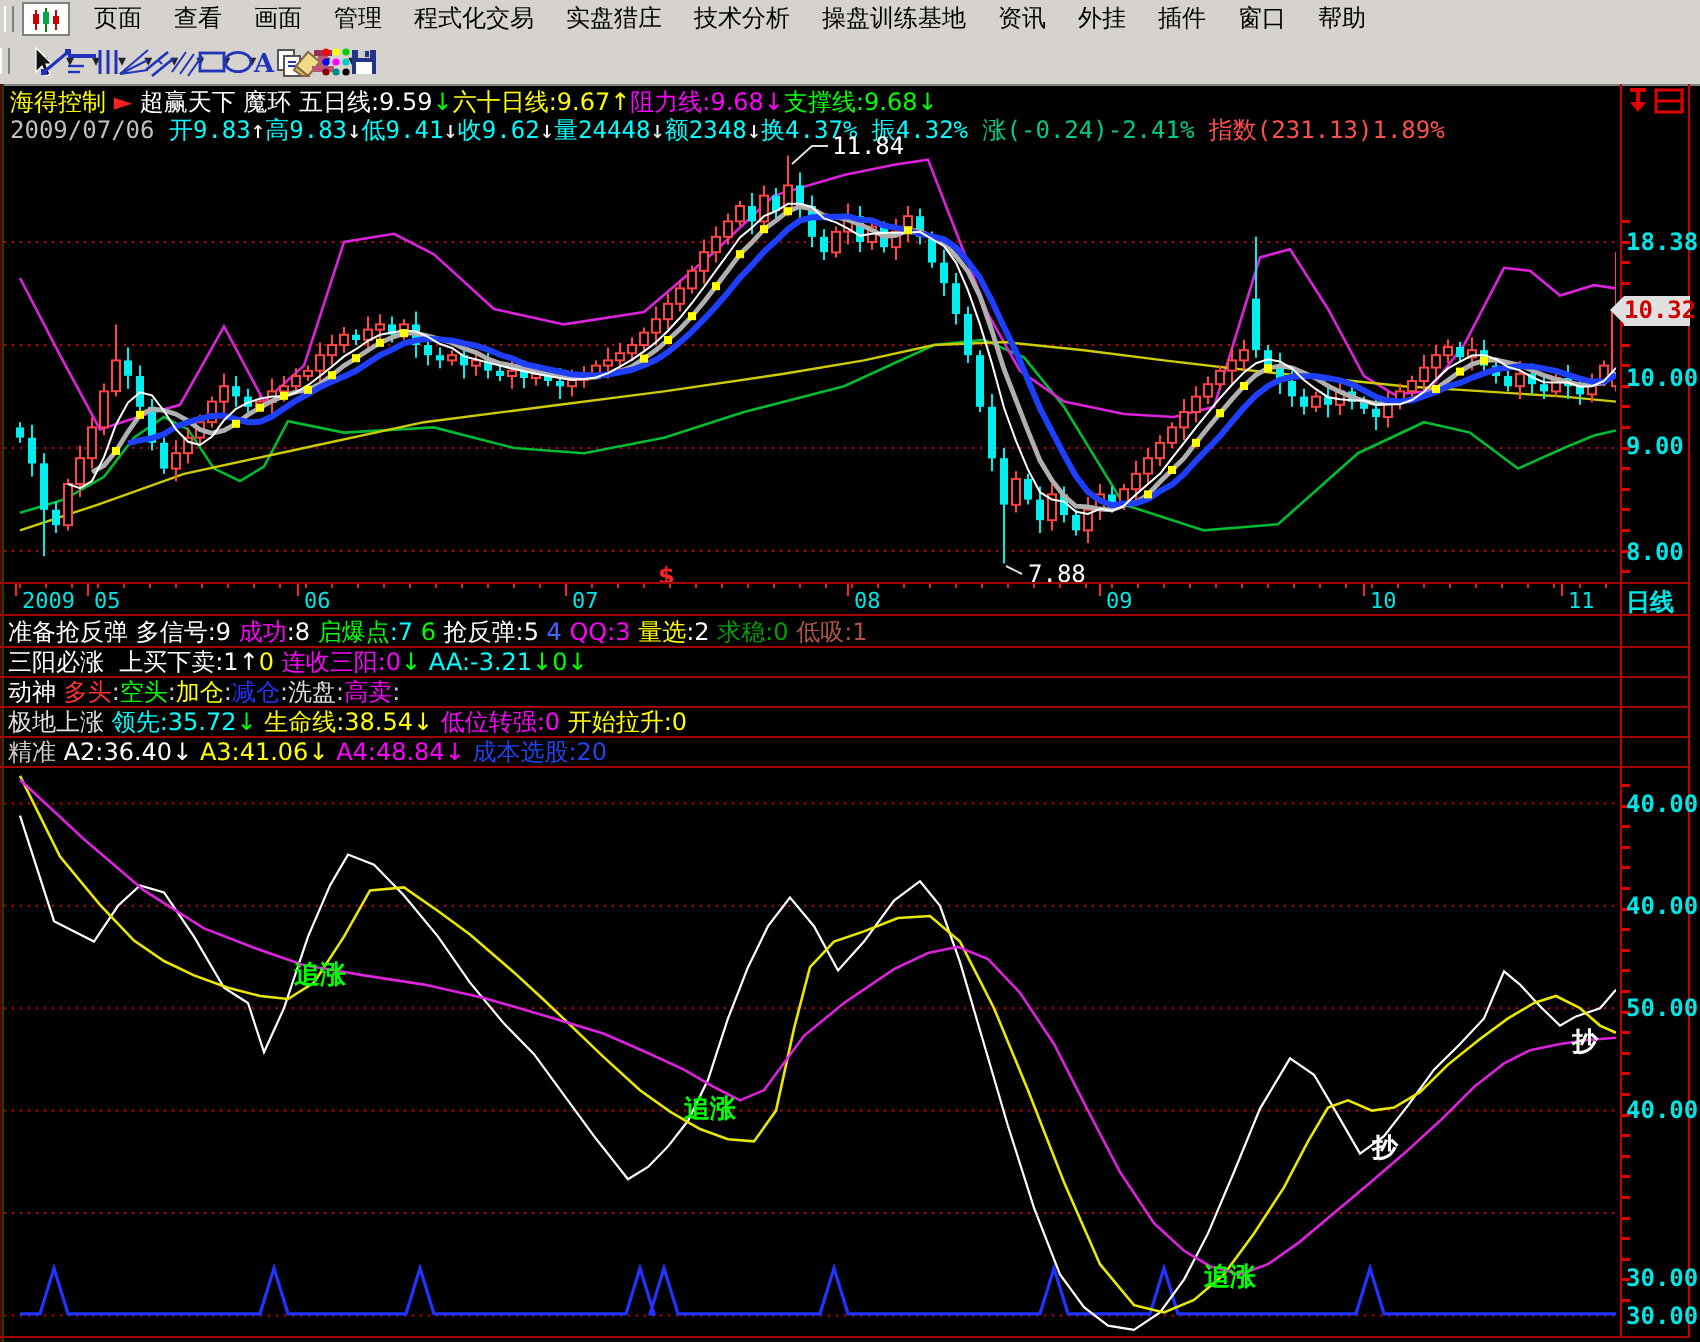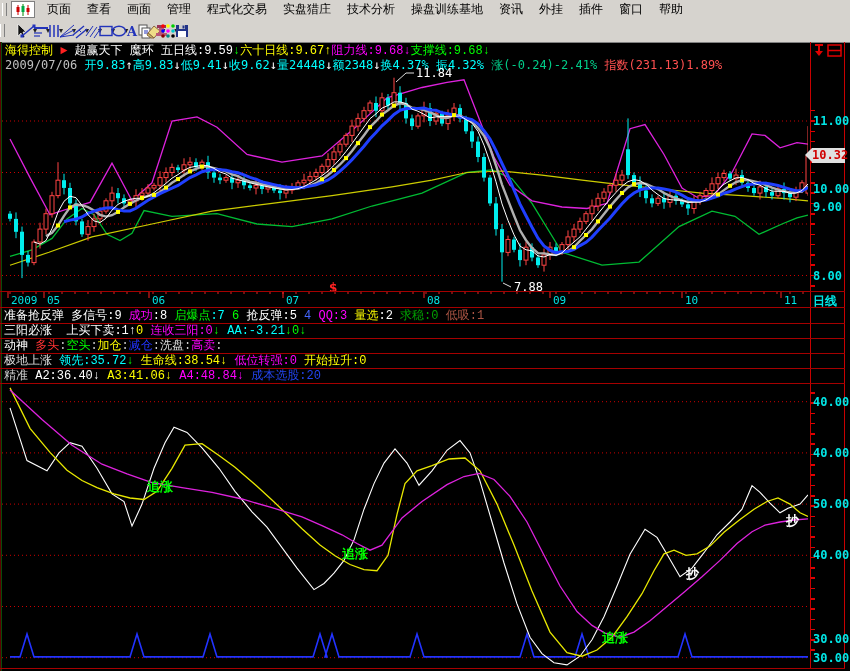--- a/index.html
+++ b/index.html
@@ -10,21 +10,21 @@
     border-bottom:1px solid #9a968f;display:flex;align-items:center;}
   .grip{width:3px;height:13px;border-left:1px solid #fff;border-right:1px solid #808080;margin:0 2px;}
   .grip2{width:3px;height:13px;border-left:1px solid #fff;border-right:1px solid #808080;margin-right:2px;}
   #app-icon{width:22px;height:15px;background:#fff;border:1px solid #808080;margin:0 4px 0 2px;display:flex;align-items:center;justify-content:center;}
   .menu-item{font-size:12px;color:#000;padding:1px 8px;cursor:default;white-space:nowrap;}
   #toolbar{position:absolute;left:0;top:19px;width:850px;height:23px;background:#d6d3ce;
     border-bottom:1px solid #808080;display:flex;align-items:center;}
   .tbtn{height:20px;display:flex;align-items:center;padding:0 2px;margin:0 1px;border:1px solid #d6d3ce;}
   .dd{font-size:8px;color:#222;margin-left:1px;}
   
-  .pxrow{position:absolute;white-space:pre;font-size:12px;line-height:14px;font-family:Liberation Mono, monospace;}
+  .pxrow{position:absolute;white-space:pre;font-size:12px;line-height:14px;}
   .hline{position:absolute;left:0;width:845px;height:1px;background:#a50000;}
   .vline{position:absolute;top:42px;width:1px;height:626px;background:#c80000;}
   #left-border{position:absolute;left:0;top:42px;width:2px;height:629px;
     background:linear-gradient(to right,#5a0000 0 1px,#0a4a0a 1px 2px);}
   
   .axlabel{position:absolute;left:813px;width:31px;font-family:"DejaVu Sans Mono","Liberation Mono",monospace;
     font-size:12px;font-weight:bold;color:#00e5e5;}
   .tickstrip{position:absolute;left:811px;width:4px;
     background:repeating-linear-gradient(to bottom,#e00000 0 1.5px,transparent 1.5px 10.3px);}
   #price-tag{position:absolute;left:812px;top:148px;width:33px;height:15px;background:#e0e0e0;
@@ -616,23 +616,23 @@
       <text x="600" y="258.3" fill="#00ff00" font-size="13" font-weight="bold">追涨</text>
       <text x="684" y="193.8" fill="#ffffff" font-size="13" font-weight="bold">抄</text>
       <text x="784" y="141.1" fill="#ffffff" font-size="13" font-weight="bold">抄</text>
     </svg>
 
   <div class="vline" style="left:810px;"></div>
   <div class="vline" style="left:844px;"></div>
   <div class="tickstrip" style="top:110px;height:180px;"></div>
   <div class="tickstrip" style="top:392px;height:266px;"></div>
   <div id="main-axis-labels">
-      <div class="axlabel" style="top: 114px;">11.00</div>
+      <div class="axlabel" style="top: 114px;">18.38</div>
       <div class="axlabel" style="top: 182px;">10.00</div>
-      <div class="axlabel" style="top: 200px;">9.00</div>
+      <div class="axlabel" style="top: 216px;">9.00</div>
       <div class="axlabel" style="top: 269px;">8.00</div>
     </div>
   <div id="lower-axis-labels">
       <div class="axlabel" style="top: 395px;">40.00</div>
       <div class="axlabel" style="top: 446px;">40.00</div>
       <div class="axlabel" style="top: 497px;">50.00</div>
       <div class="axlabel" style="top: 548px;">40.00</div>
       <div class="axlabel" style="top: 632px;">30.00</div>
       <div class="axlabel" style="top: 651px;">30.00</div>
     </div>

